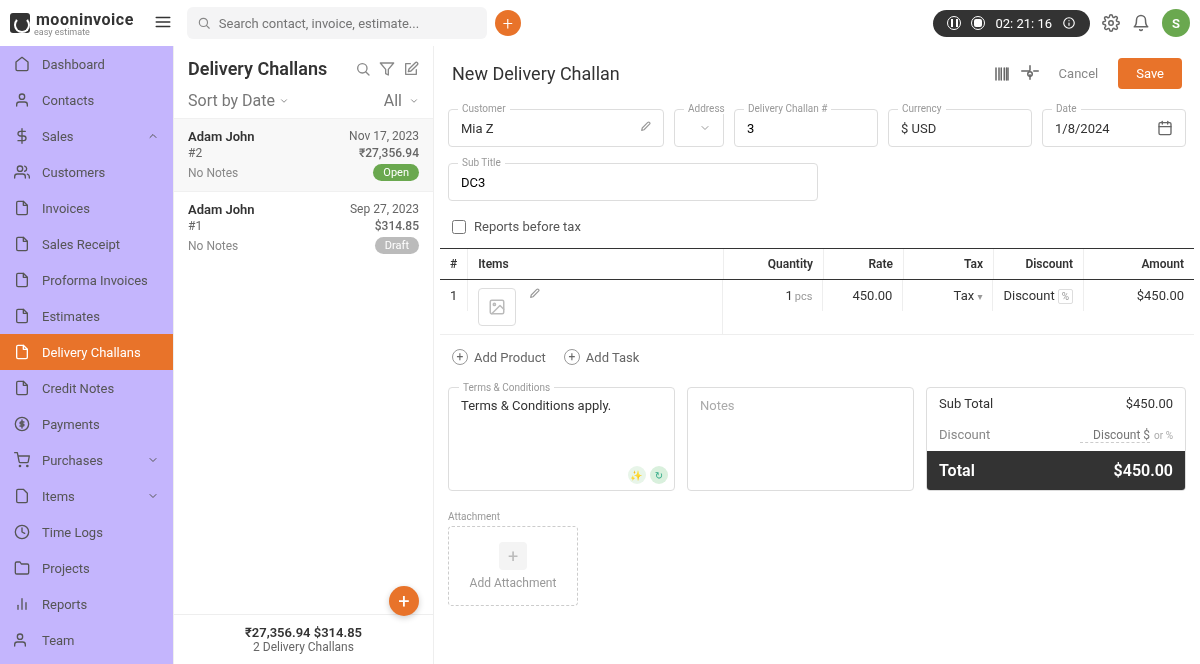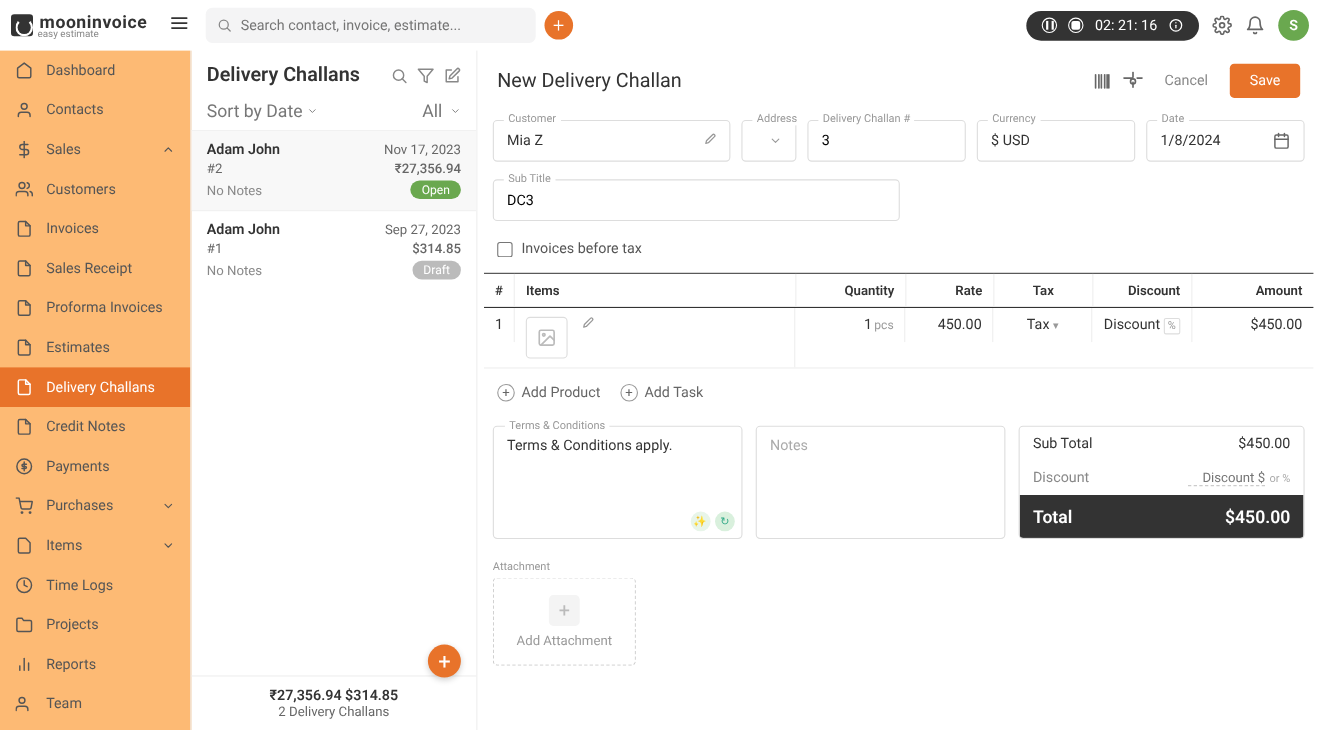--- a/index.html
+++ b/index.html
@@ -21,21 +21,21 @@
 .plus-btn{width:26px;height:26px;border-radius:50%;background:#e8732a;display:flex;align-items:center;justify-content:center;margin-left:8px;cursor:pointer;color:#fff;font-size:18px;font-weight:300}
 .top-right{margin-left:auto;display:flex;align-items:center;gap:12px}
 .timer-pill{background:#333;color:#fff;border-radius:20px;padding:6px 14px;display:flex;align-items:center;gap:10px;font-size:13px}
 .timer-pill .ic{width:14px;height:14px;border:1.5px solid #fff;border-radius:50%;position:relative}
 .timer-pill .ic.stop::before{content:'';position:absolute;inset:2px;background:#fff;border-radius:2px}
 .timer-pill .ic.pause::before{content:'';position:absolute;left:3px;top:2px;width:3px;height:8px;border-left:2px solid #fff;border-right:2px solid #fff}
 .top-ic{width:18px;height:18px;color:#666;cursor:pointer}
 .avatar{width:28px;height:28px;border-radius:50%;background:#6aa84f;color:#fff;display:flex;align-items:center;justify-content:center;font-size:13px;font-weight:600}
 
 
-.sidebar{width:174px;background:#fdba74;border-right:1px solid #eee;padding-top:46px;overflow-y:auto;flex-shrink:0}
+.sidebar{width:174px;background:#c4b5fd;border-right:1px solid #eee;padding-top:46px;overflow-y:auto;flex-shrink:0}
 .nav-item{display:flex;align-items:center;gap:12px;padding:10px 14px;color:#555;cursor:pointer;font-size:13px}
 .nav-item.active{background:#e8732a;color:#fff}
 .nav-item .nic{width:16px;height:16px;flex-shrink:0}
 .nav-item .chev{margin-left:auto;width:12px;height:12px}
 
 
 .list-pane{width:260px;border-right:1px solid #eee;padding-top:46px;display:flex;flex-direction:column;position:relative;flex-shrink:0}
 .list-hdr{padding:12px 14px 8px;display:flex;align-items:center;gap:8px}
 .list-title{font-size:18px;font-weight:600;flex:1}
 .list-hdr .ic{width:16px;height:16px;color:#888;cursor:pointer}
@@ -82,21 +82,21 @@
 .chk-row input{width:14px;height:14px}
 
 .grid{border-top:1px solid #333;border-bottom:1px solid #eee;margin:4px 6px 0}
 .grid-h{display:flex;background:#fff;border-bottom:1px solid #333;font-size:12px;font-weight:600}
 .grid-h>div,.grid-r>div{padding:8px 10px;border-right:1px solid #eee}
 .grid-h>div:last-child,.grid-r>div:last-child{border-right:none}
 .c-idx{flex:0 0 28px;text-align:center}
 .c-item{flex:1}
 .c-qty{flex:0 0 100px;text-align:right}
 .c-rate{flex:0 0 80px;text-align:right}
-.c-tax{flex:0 0 90px;text-align:center}
+.c-tax{flex:0 0 90px;text-align:right}
 .c-disc{flex:0 0 90px;text-align:right}
 .c-amt{flex:0 0 110px;text-align:right}
 .grid-r{display:flex;font-size:13px;align-items:flex-start;position:relative}
 .grid-r .c-item{display:flex;gap:10px;align-items:flex-start}
 .item-img{width:38px;height:38px;border:1px solid #ddd;border-radius:4px;display:flex;align-items:center;justify-content:center;color:#bbb}
 .item-txt{flex:1}
 .item-name{font-size:13px}
 .item-desc{font-size:12px;color:#aaa;margin-top:2px}
 .pcs-lbl{color:#999;font-size:11px;margin-left:2px}
 .tax-chev,.disc-pct{font-size:10px;color:#999}
@@ -443,21 +443,21 @@
       <div class="fld">
         <span class="fld-lbl">Sub Title</span>
         <div class="fld-box">
             <input value="DC3" style="">
           </div>
       </div>
     </div>
 
     <div class="chk-row">
       <input type="checkbox" style="">
-      <span>Invoices before tax</span>
+      <span>Reports before tax</span>
     </div>
 
     <div class="grid">
       <div class="grid-h">
         <div class="c-idx">#</div>
         <div class="c-item">Items</div>
         <div class="c-qty">Quantity</div>
         <div class="c-rate">Rate</div>
         <div class="c-tax">Tax</div>
         <div class="c-disc">Discount</div>

